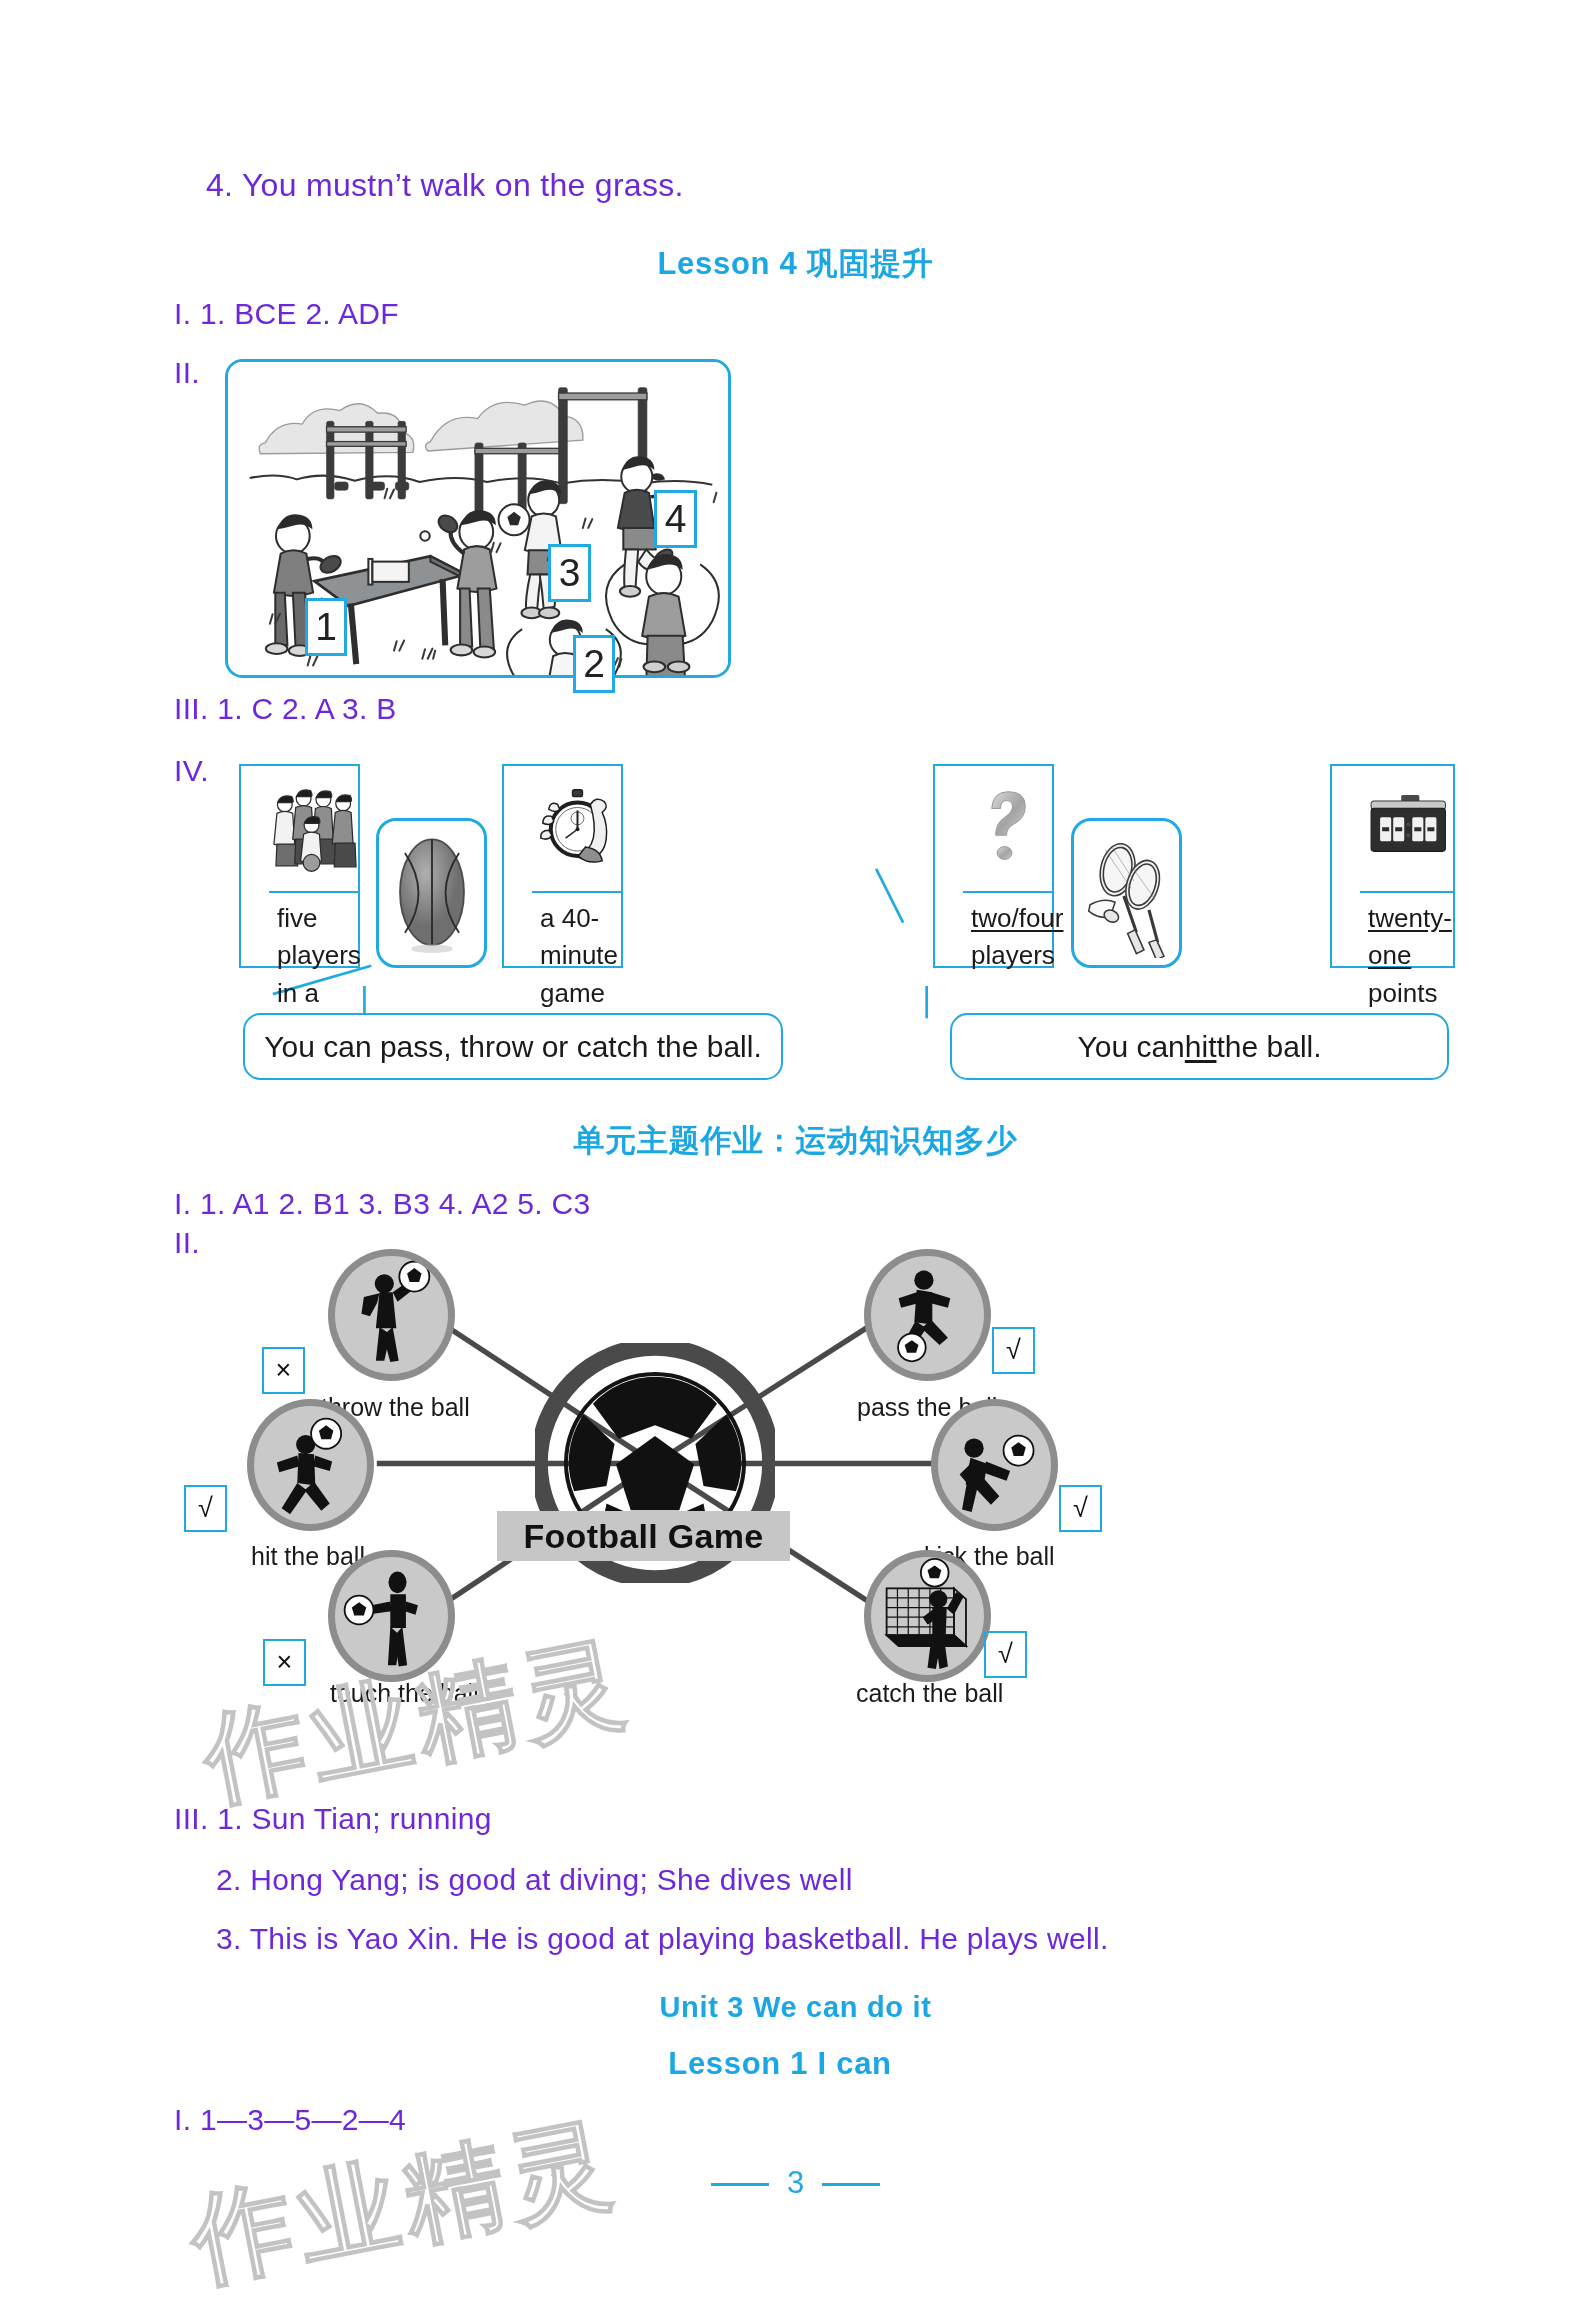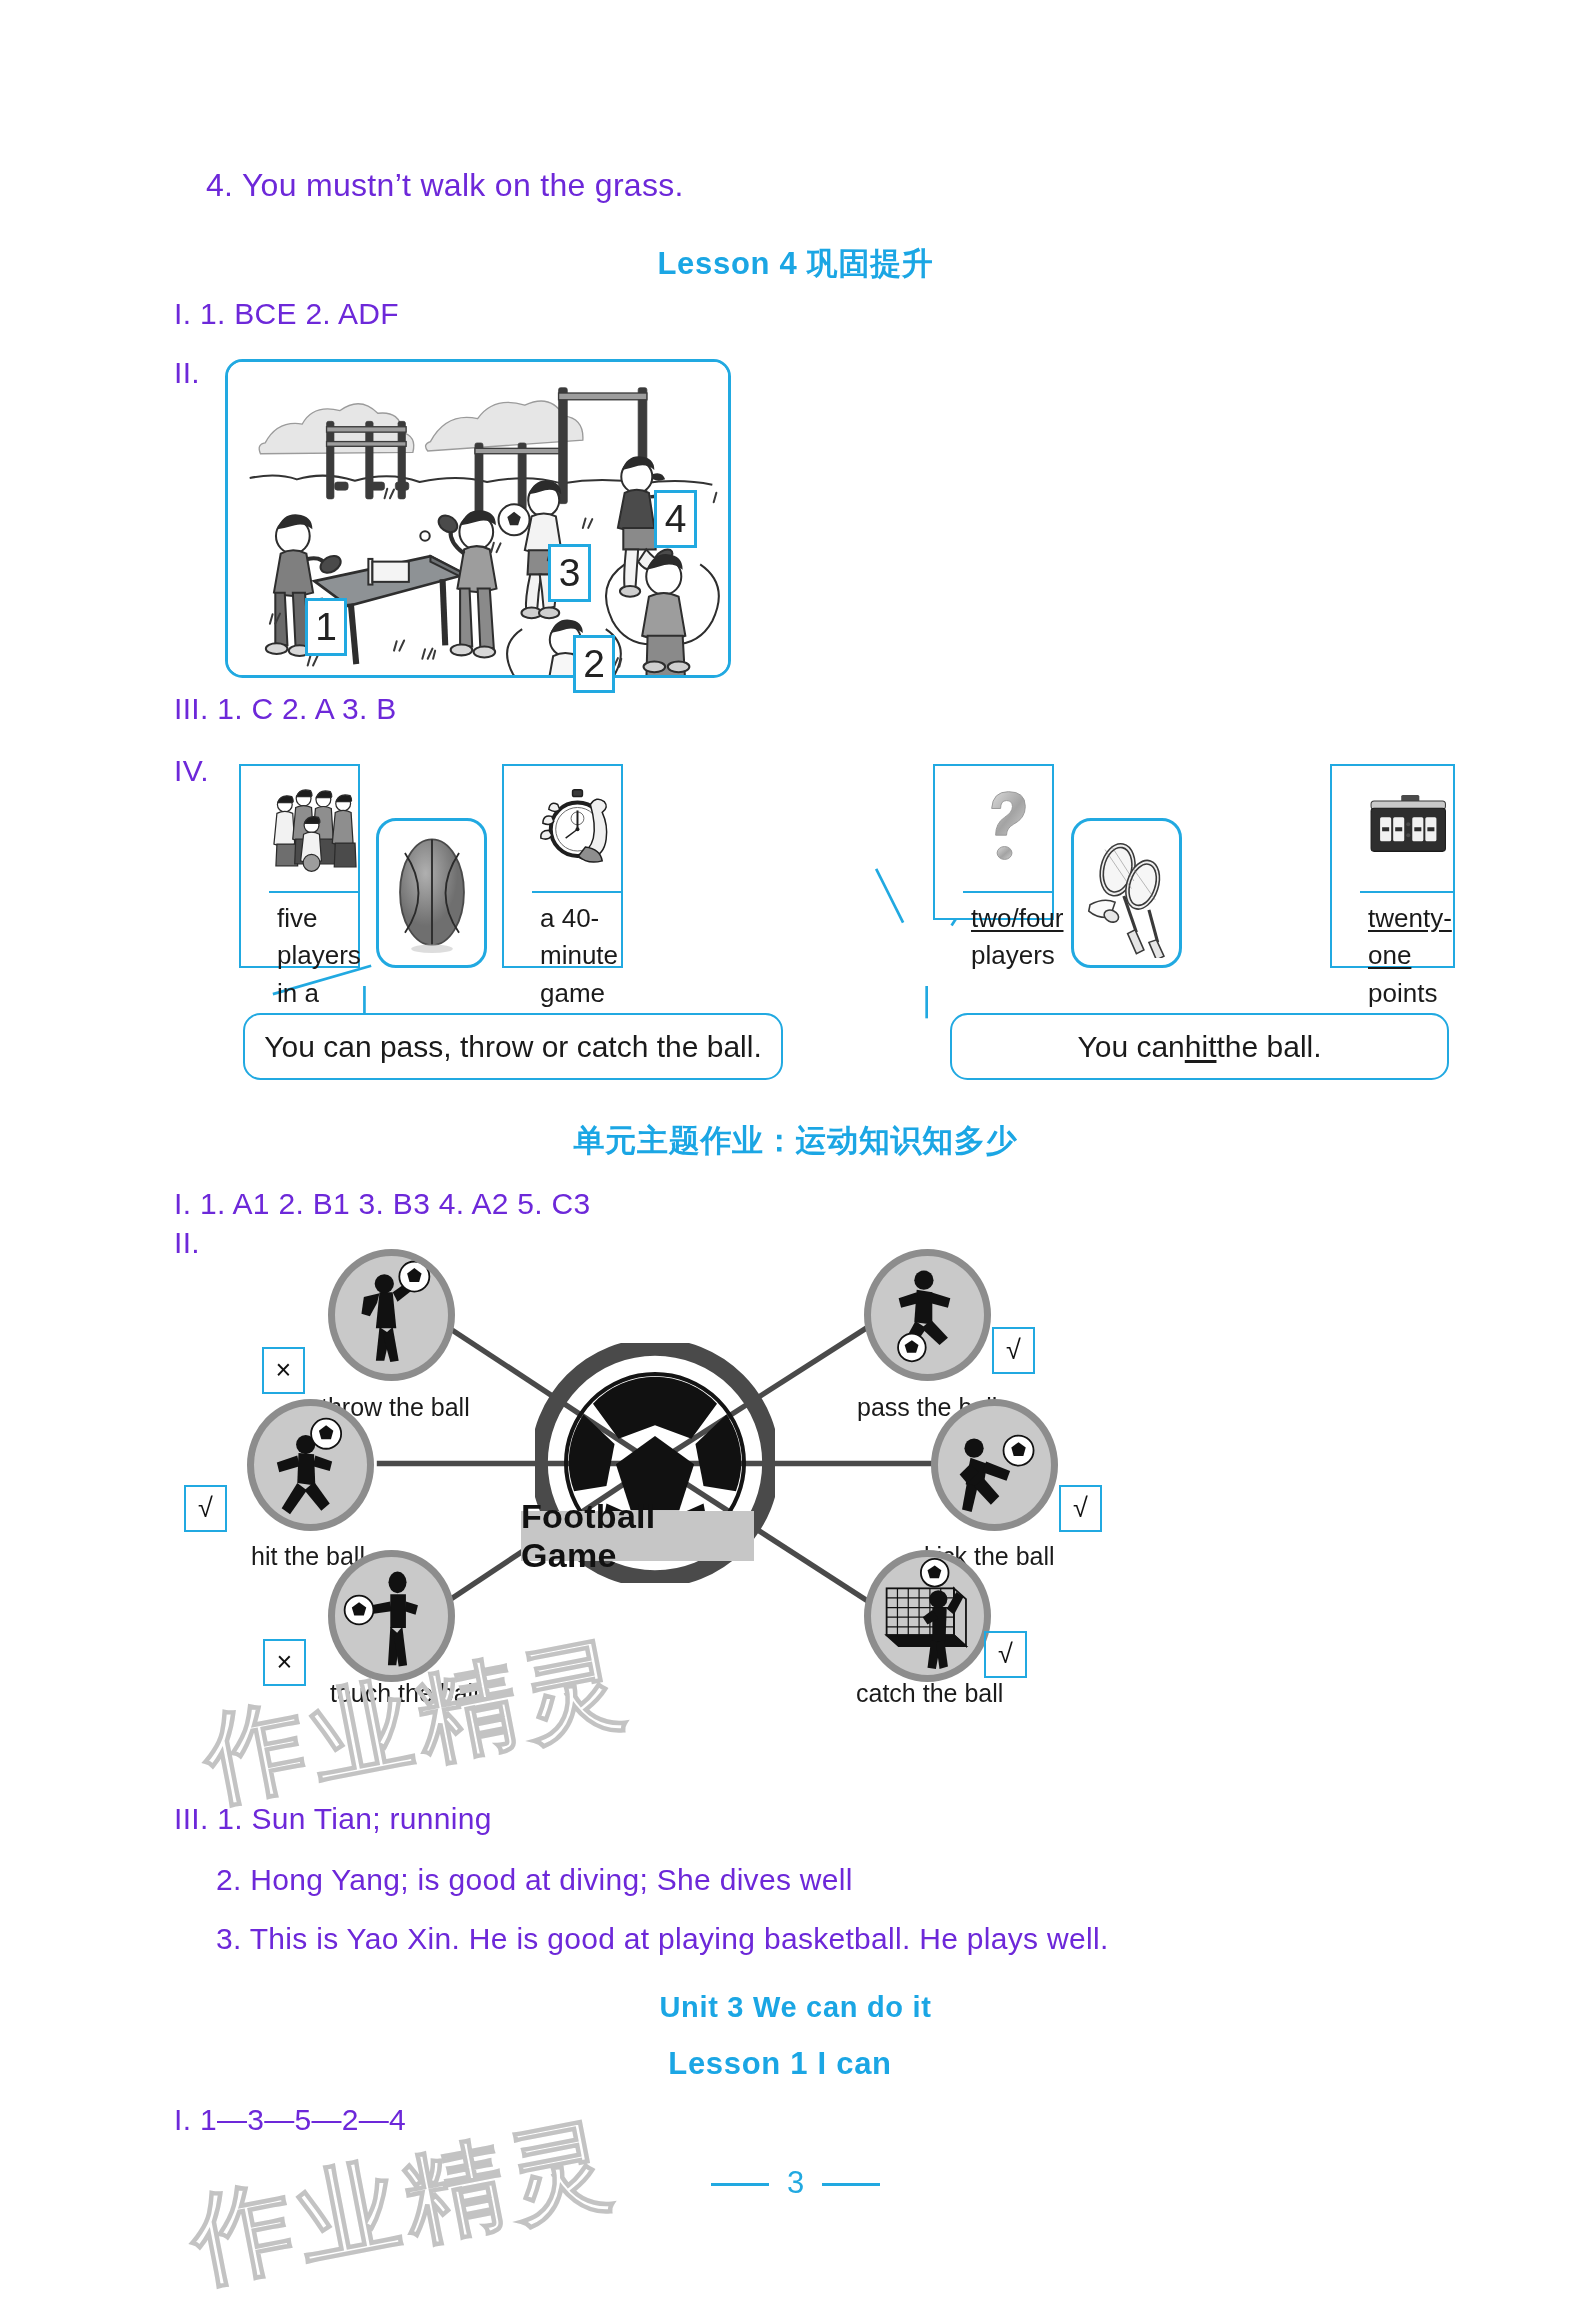--- a/index.html
+++ b/index.html
@@ -279,21 +279,21 @@
           <path d="M40 68 q-18-4 -18 14 q16 6 22-4z" fill="#f0f0f0"></path>
           <path d="M34 96 q-18 0 -16 16 q16 6 22-6z" fill="#f0f0f0"></path>
           <path d="M118 44 q12-18 28-6 q10 12 -4 22 q12 26 8 54 q-4 32 -32 40 q-16 4 -26-6 q26-10 32-36 q6-26 -6-68z" fill="#f0f0f0"></path>
           <path d="M108 130 q30 4 34 28 q-30 8 -48-10z" fill="#8e8e8e"></path>
         </g>
       </svg>
     </div>
     <div class="cap">a 40-minute<br>game</div>
   </div>
 
-  <div class="ivcard" style="left:933px;top:764px;width:121px;height:156px;">
+  <div class="ivcard" style="left:933px;top:764px;width:121px;height:204px;">
     <div class="img">
       <svg viewBox="0 0 180 185" width="121" height="125">
         <rect width="180" height="185" fill="#fff"></rect>
         <defs>
             <linearGradient id="qg" x1="0" y1="0" x2="1" y2="1">
           <stop offset="0%" stop-color="#d9d9d9"></stop>
               <stop offset="55%" stop-color="#a3a3a3"></stop>
               <stop offset="100%" stop-color="#cfcfcf"></stop>
         </linearGradient>
           </defs>
@@ -385,21 +385,21 @@
           <path d="M50 178 a128 128 0 0 1 22-72 l46 44 l-12 62 l-48 8 a128 128 0 0 1 -8-42z"></path>
           <path d="M306 178 a128 128 0 0 0 -22-72 l-46 44 l12 62 l48 8 a128 128 0 0 0 8-42z"></path>
           <path d="M178 138 l58 42 l-22 68 l-72 0 l-22-68z"></path>
           <path d="M98 280 a128 128 0 0 0 36 22 l12-46 l-40-18z"></path>
           <path d="M258 280 a128 128 0 0 1 -36 22 l-12-46 l40-18z"></path>
         </g>
         <circle cx="178" cy="178" r="132" fill="none" stroke="#fff" stroke-width="0"></circle>
       </svg>
     </div>
 
-    <div style="position:absolute;left:298px;top:277px;width:233px;height:50px;background:#c6c6c6;
+    <div style="position:absolute;left:274px;top:277px;width:293px;height:50px;background:#c6c6c6;
                 display:flex;align-items:center;justify-content:center;">
       <span style="font-family:'Liberation Sans',sans-serif;font-weight:800;font-size:34px;color:#111;letter-spacing:0.3px;">Football Game</span>
     </div>
 
     <div class="node" style="left:105px;top:15px;width:127px;height:132px;">
       <svg viewBox="0 0 188 196" width="127" height="132">
         <g fill="#111">
           <circle cx="82" cy="46" r="16"></circle>
           <path d="M74 60 l22 0 l6 60 l-34 0z"></path>
           <path d="M74 118 l-6 56 l14 0 l10-44z"></path>

